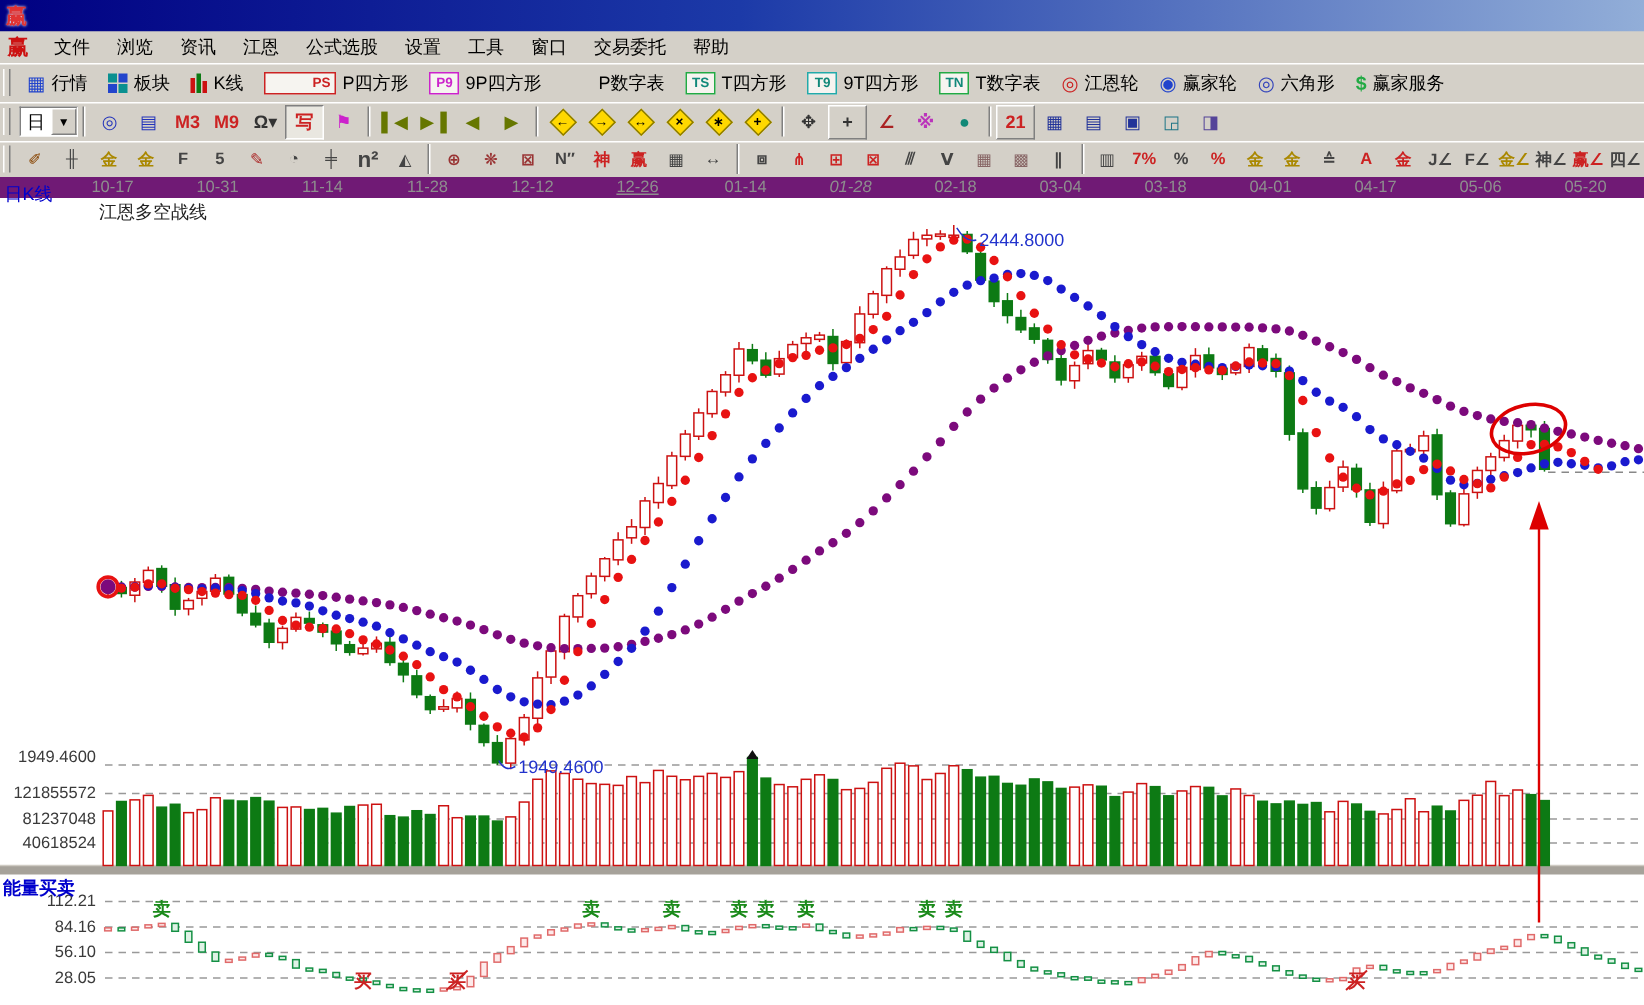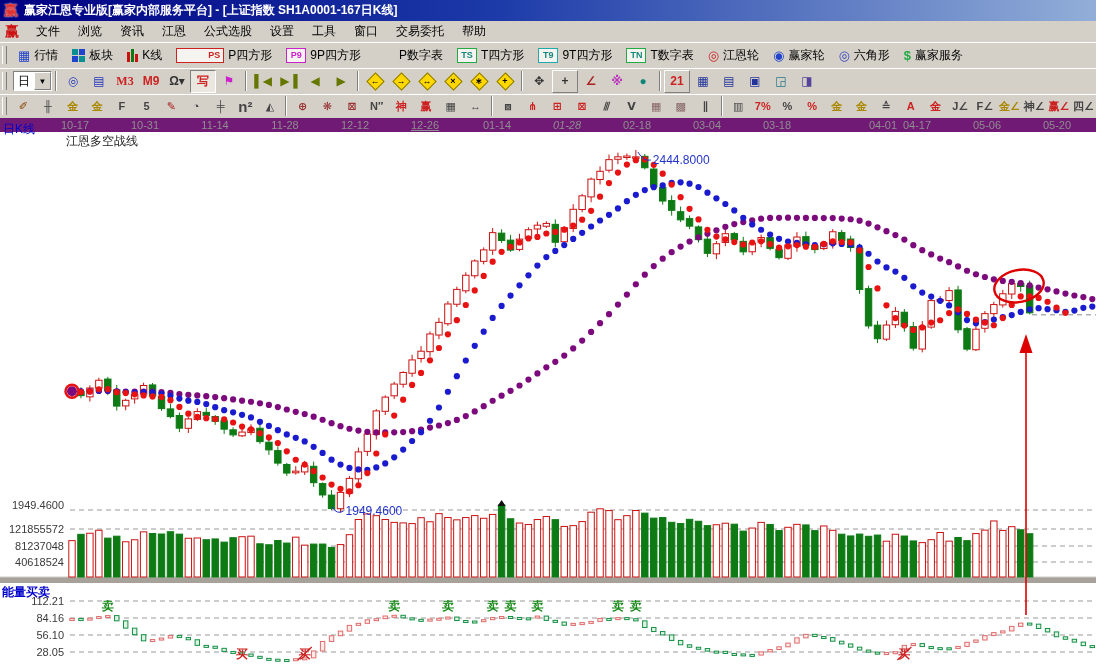--- a/index.html
+++ b/index.html
@@ -58,21 +58,20 @@
   #lbl-indicator{left:2px;top:452px;font-weight:bold;}
   .axis-label{position:absolute;left:0;width:64px;text-align:right;font-size:11px;color:#3a3a3a;z-index:4;}
 </style>
 </head>
 <body>
 
 <div id="win">
 
   <div id="titlebar">
     <span class="logo">赢</span>
-    <span>赢家江恩专业版[赢家内部服务平台] - [上证指数  SH1A0001-167日K线]</span>
   </div>
 
   <div id="menubar">
     <span class="logo">赢</span>
   <span class="menu-item">文件</span>
       <span class="menu-item">浏览</span>
       <span class="menu-item">资讯</span>
       <span class="menu-item">江恩</span>
       <span class="menu-item">公式选股</span>
       <span class="menu-item">设置</span>
@@ -148,21 +147,21 @@
     </div>
   <div id="tb-view" class="toolbar">
       <span class="grip"></span>
       <span class="combo">
         <span class="val">日</span>
         <span class="arr">▼</span>
       </span>
       <span class="vsep"></span>
       <span class="tbtn" style="color: rgb(34, 51, 187); font-weight: bold;">◎</span>
       <span class="tbtn" style="color: rgb(34, 51, 187); font-weight: bold;">▤</span>
-      <span class="tbtn" style="color: rgb(204, 34, 34); font-weight: bold; font-family: Liberation Serif, serif;">M3</span>
+      <span class="tbtn" style="color: rgb(204, 34, 34); font-weight: bold;">M3</span>
       <span class="tbtn" style="color: rgb(204, 34, 34); font-weight: bold;">M9</span>
       <span class="tbtn" style="color: rgb(51, 51, 51); font-weight: bold;">Ω▾</span>
       <span class="tbtn pressed" style="color: rgb(204, 34, 34); font-weight: bold;">写</span>
       <span class="tbtn" style="color: rgb(204, 34, 204); font-weight: bold;">⚑</span>
       <span class="vsep"></span>
       <span class="tbtn" style="color: rgb(102, 119, 0); font-weight: bold;">▌◀</span>
       <span class="tbtn" style="color: rgb(102, 119, 0); font-weight: bold;">▶▐</span>
       <span class="tbtn" style="color: rgb(102, 119, 0); font-weight: bold;">◀</span>
       <span class="tbtn" style="color: rgb(102, 119, 0); font-weight: bold;">▶</span>
       <span class="vsep"></span>
@@ -265,21 +264,21 @@
       <span style="left: 145px;">10-31</span>
       <span style="left: 215px;">11-14</span>
       <span style="left: 285px;">11-28</span>
       <span style="left: 355px;">12-12</span>
       <span style="left: 425px; text-decoration: underline;">12-26</span>
       <span style="left: 497px;">01-14</span>
       <span style="left: 567px; font-style: italic;">01-28</span>
       <span style="left: 637px;">02-18</span>
       <span style="left: 707px;">03-04</span>
       <span style="left: 777px;">03-18</span>
-      <span style="left: 847px; margin-left: 36px;">04-01</span>
+      <span style="left: 847px;">04-01</span>
       <span style="left: 917px;">04-17</span>
       <span style="left: 987px;">05-06</span>
       <span style="left: 1057px;">05-20</span>
     </div>
 
   <div id="chartwrap">
     <svg id="chart-svg" width="1096" height="538" viewBox="0 132 1096 538">
         <g>
           <line x1="70" y1="510" x2="1096" y2="510" stroke="#999999" stroke-width="1" stroke-dasharray="5,4"></line>
           <line x1="70" y1="529" x2="1096" y2="529" stroke="#999999" stroke-width="1" stroke-dasharray="5,4"></line>

